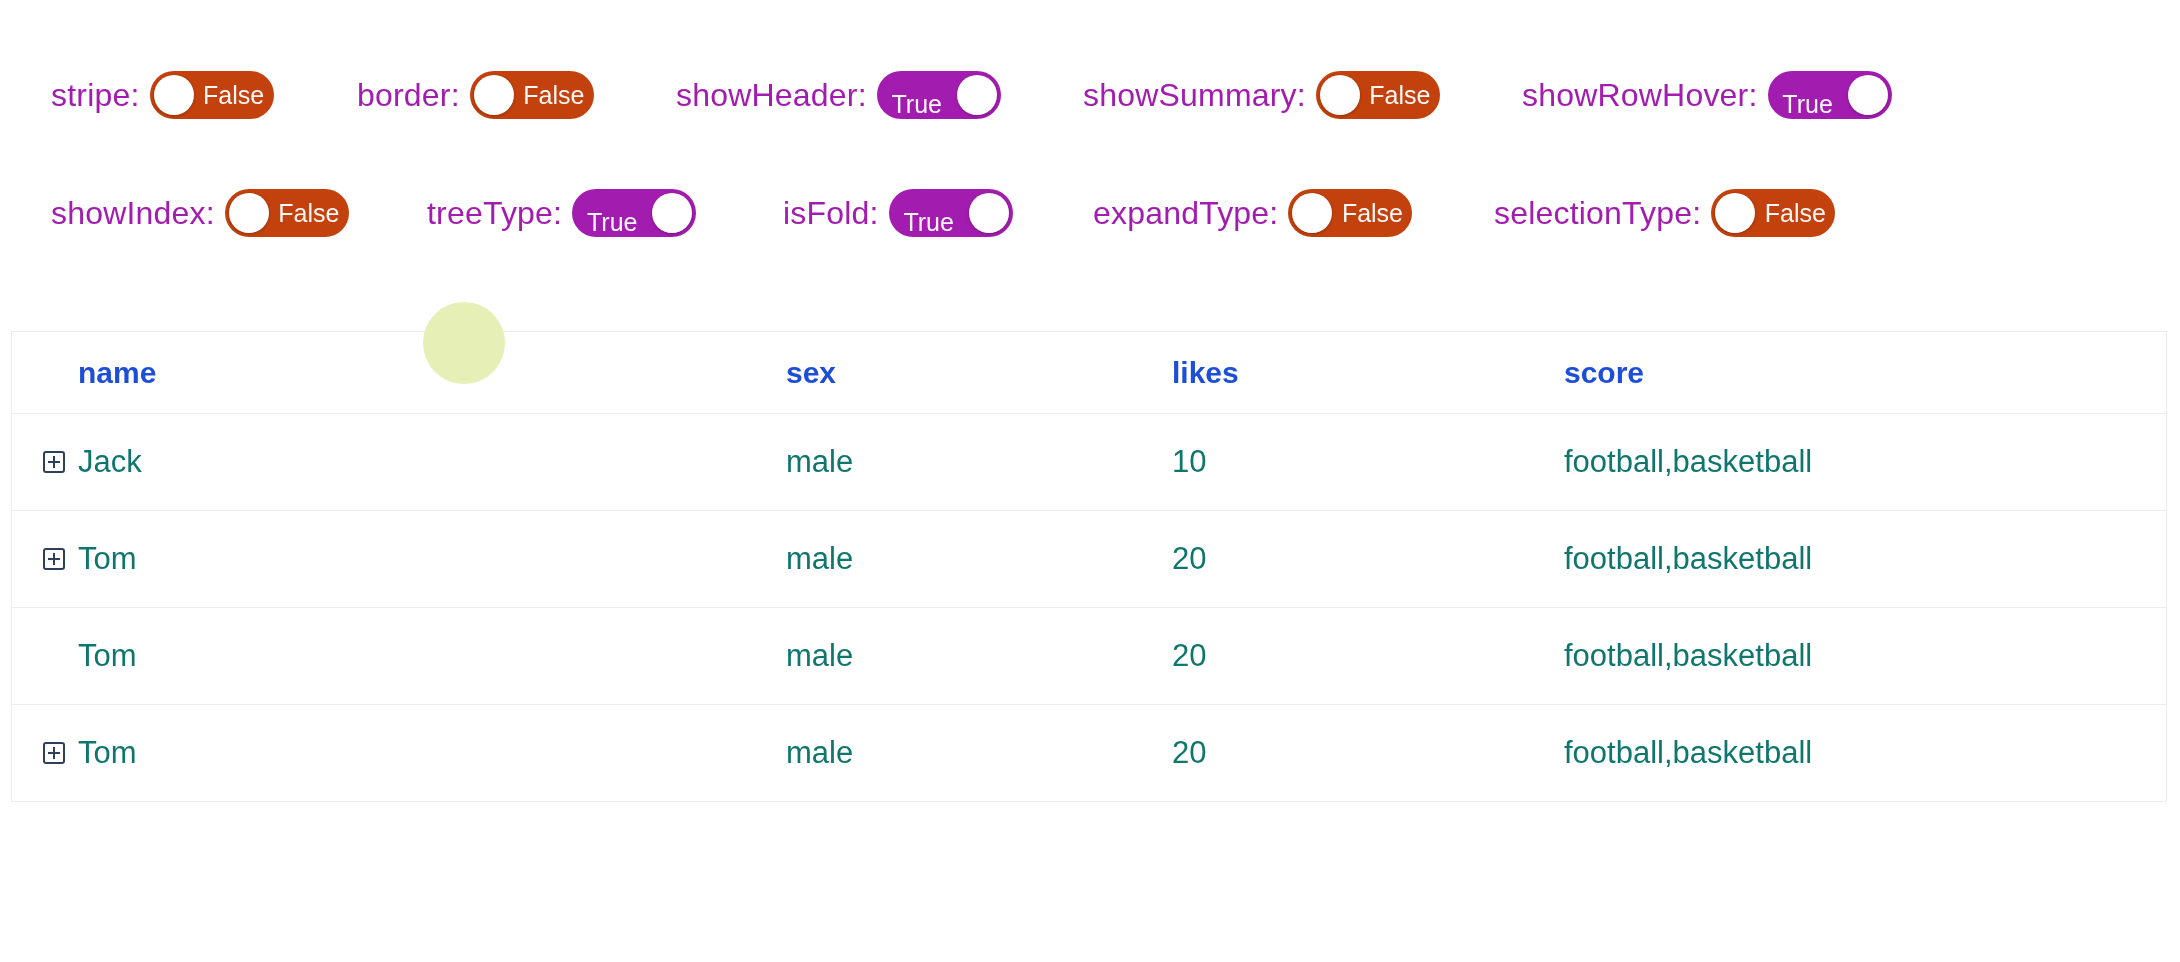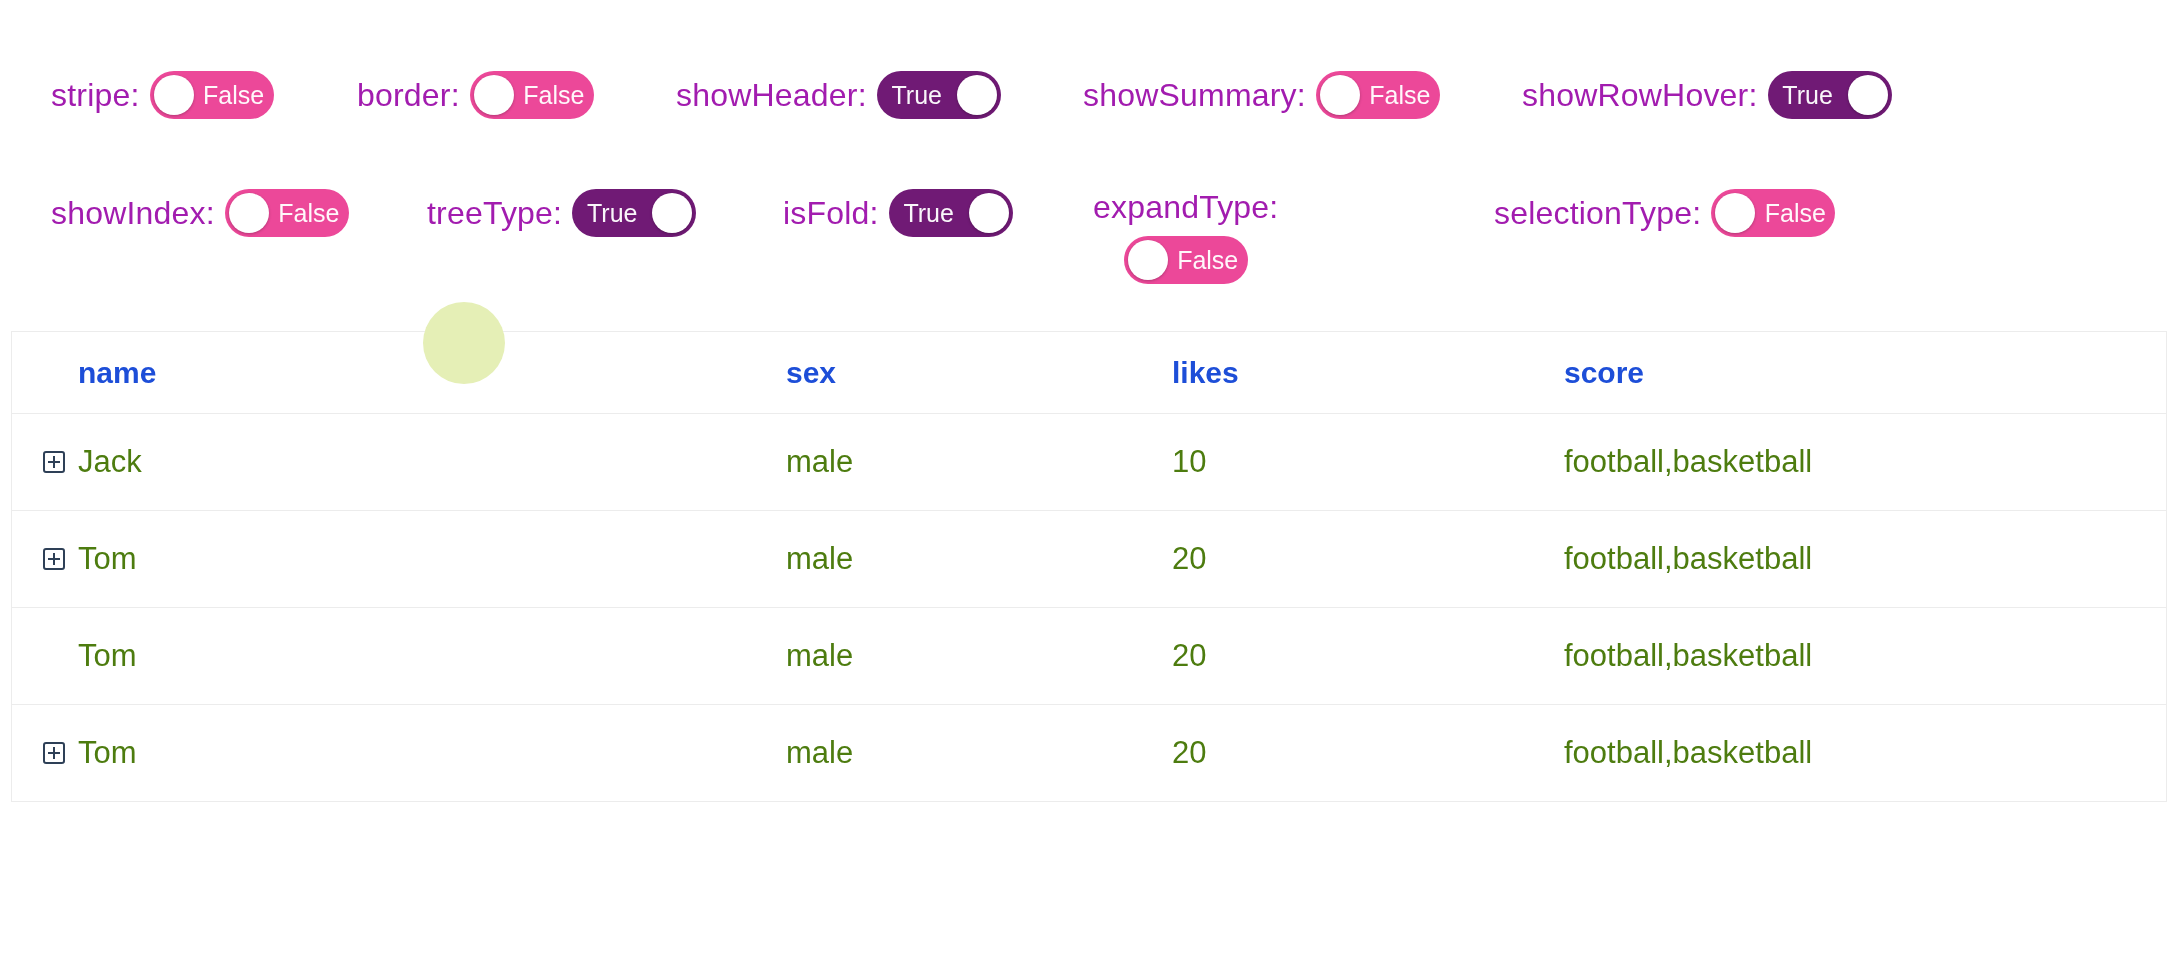--- a/index.html
+++ b/index.html
@@ -14,30 +14,30 @@
   #toggle-row-2{top:189px;}
   .toggle-group{position:absolute;top:0;display:flex;align-items:center;gap:10px;height:48px;}
   #toggle-row-1 .toggle-group:nth-child(1){left:51px;}
   #toggle-row-1 .toggle-group:nth-child(2){left:357px;}
   #toggle-row-1 .toggle-group:nth-child(3){left:676px;}
   #toggle-row-1 .toggle-group:nth-child(4){left:1083px;}
   #toggle-row-1 .toggle-group:nth-child(5){left:1522px;}
   #toggle-row-2 .toggle-group:nth-child(1){left:51px;}
   #toggle-row-2 .toggle-group:nth-child(2){left:427px;}
   #toggle-row-2 .toggle-group:nth-child(3){left:783px;}
-  #toggle-row-2 .toggle-group:nth-child(4){left:1093px;flex-direction:column;}
+  #toggle-row-2 .toggle-group:nth-child(4){left:1093px;}
   #toggle-row-2 .toggle-group:nth-child(5){left:1494px;}
 
   .toggle-label{font-size:32px;color:#a21caf;letter-spacing:0.2px;}
   .switch{
     position:relative;width:124px;height:48px;border-radius:24px;flex:0 0 auto;
     display:flex;align-items:center;cursor:pointer;
   }
-  .switch.off{background:#ec4899;}
-  .switch.on{background:#701a75;}
+  .switch.off{background:#c2410c;}
+  .switch.on{background:#a21caf;align-items:flex-end;}
   .switch .knob{
     position:absolute;top:4px;width:40px;height:40px;border-radius:50%;background:#ffffff;
     box-shadow:0 1px 3px rgba(0,0,0,0.25);
   }
   .switch.off .knob{left:4px;}
   .switch.on .knob{right:4px;}
   .switch .switch-text{
     width:100%;color:rgba(255,255,255,0.96);font-size:25px;text-align:center;
     user-select:none;
   }
@@ -57,21 +57,21 @@
   }
   .tgrid{display:grid;grid-template-columns:746px 386px 392px auto;align-items:center;}
   #table-header{height:81px;border-bottom:1px solid #ececec;}
   .th{
     font-size:30px;font-weight:700;color:#1d4ed8;padding-left:28px;box-sizing:border-box;
   }
   .th.col-name{padding-left:66px;}
   .table-row{height:96px;border-bottom:1px solid #ececec;}
   .table-row:last-child{border-bottom:none;}
   .td{
-    font-size:31px;font-weight:400;color:#4d7c0f;padding-left:28px;box-sizing:border-box;
+    font-size:31px;font-weight:400;color:#0f766e;padding-left:28px;box-sizing:border-box;
     white-space:nowrap;overflow:hidden;
   }
   .td.col-name{padding-left:31px;display:flex;align-items:center;}
   .expand-btn{
     position:relative;width:18px;height:18px;border:2px solid #2e4057;border-radius:3px;
     margin-right:13px;flex:0 0 auto;cursor:pointer;background:#fff;
   }
   .expand-btn .bar-h{position:absolute;left:3px;right:3px;top:50%;height:2px;margin-top:-1px;background:#2e4057;}
   .expand-btn .bar-v{position:absolute;top:3px;bottom:3px;left:50%;width:2px;margin-left:-1px;background:#2e4057;}
   .indent-spacer{display:inline-block;width:35px;flex:0 0 auto;}

